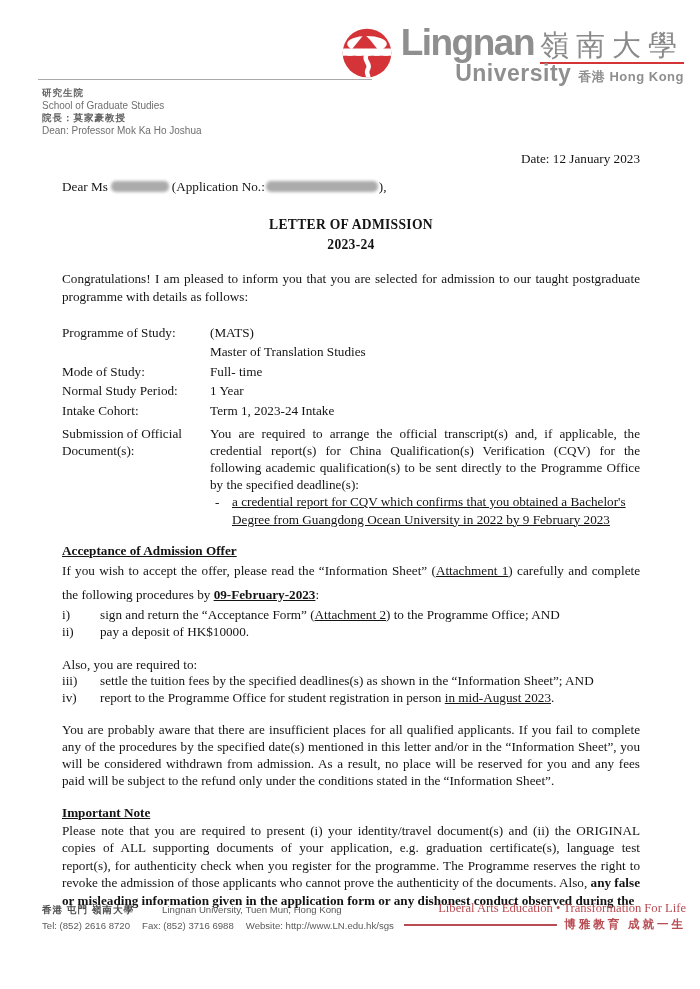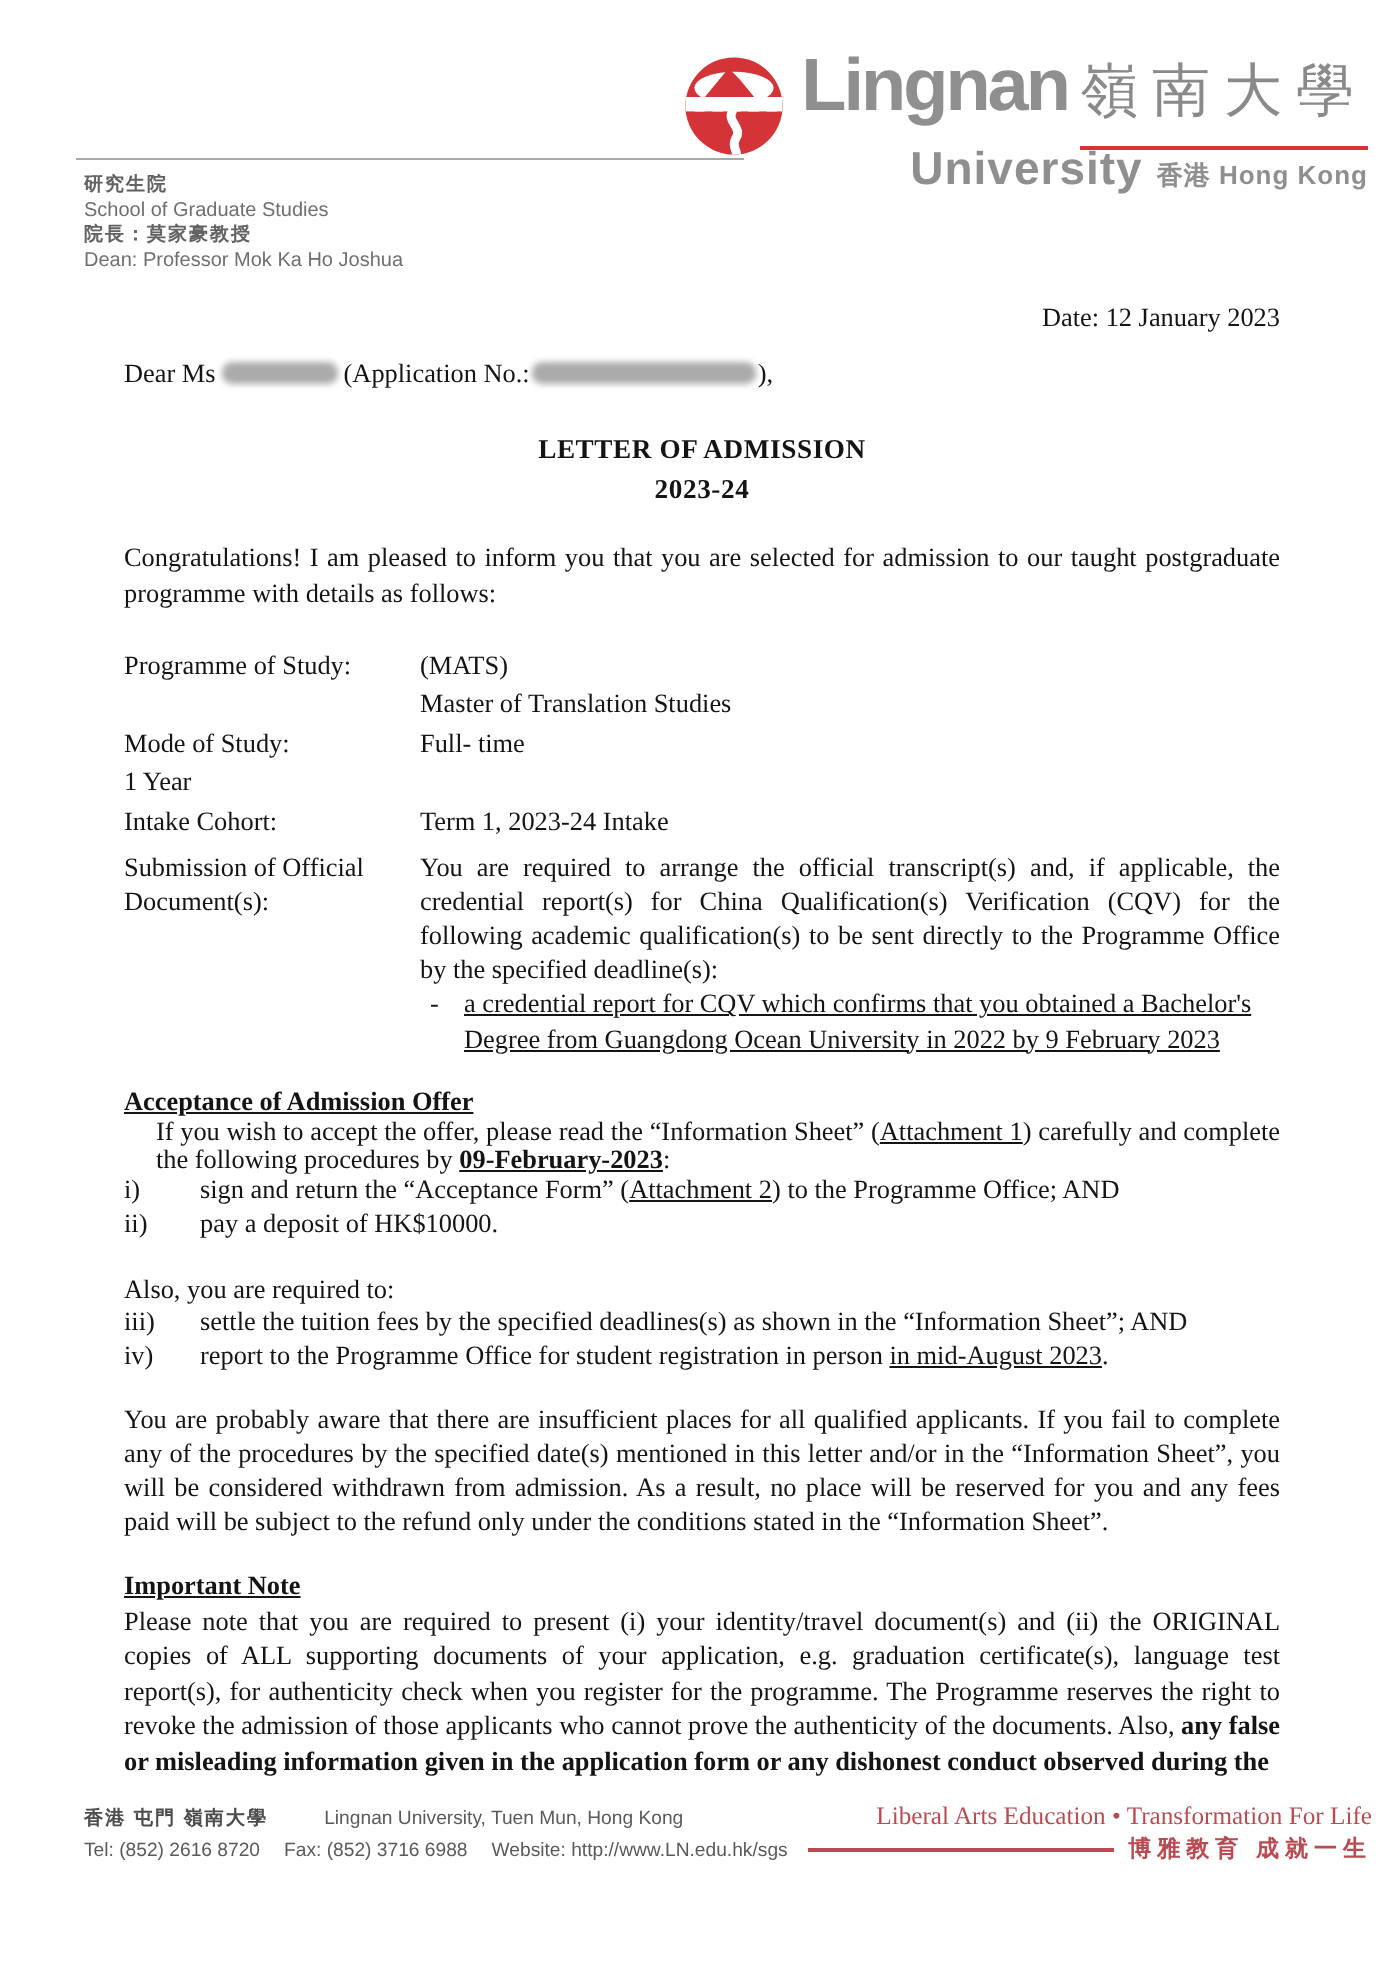--- a/index.html
+++ b/index.html
@@ -10,21 +10,21 @@
     font-family:"Liberation Serif", serif; color:#141414;
   }
 
   
   .logo-block { position:absolute; top:24px; right:16px; display:flex; align-items:flex-start; }
   .logo-mark { width:54px; height:54px; margin-right:7px; margin-top:2px; }
   .logo-text { font-family:"Liberation Sans", sans-serif; color:#8f8f8f; }
   .logo-row1 { display:flex; align-items:baseline; }
   .brand-latin { font-size:37px; font-weight:bold; letter-spacing:-1.5px; line-height:38px; }
   .brand-cjk  { font-size:29px; letter-spacing:7px; margin-left:6px; color:#8a8a8a;
-                border-bottom:2px solid #d43438; padding-bottom:11px; line-height:32px; }
+                border-bottom:2px solid #d43438; padding-bottom:1px; line-height:32px; }
   .logo-row2 { display:flex; align-items:baseline; justify-content:flex-end; margin-top:-4px; }
   .sub-latin { font-size:23px; font-weight:bold; letter-spacing:0.5px; }
   .sub-tagline { font-size:13px; font-weight:bold; margin-left:7px; letter-spacing:0.5px; }
   .header-rule { position:absolute; top:79px; left:38px; width:334px; border-top:1.5px solid #a9a9a9; }
 
   .school-block { position:absolute; top:87px; left:42px;
     font-family:"Liberation Sans", sans-serif; color:#6f6f6f; font-size:10px; line-height:12.5px; }
   .school-block .cjk { font-size:9.5px; font-weight:bold; color:#636363; letter-spacing:1px; }
 
   
@@ -46,21 +46,21 @@
   .drow { display:grid; grid-template-columns:148px 1fr; line-height:19.6px; }
   .drow .label { padding-right:8px; }
   .drow.submission { margin-top:4px; }
   .drow.submission .label { line-height:17.4px; }
   .sub-text { text-align:justify; line-height:17.2px; }
   .sub-bullet { display:grid; grid-template-columns:17px 1fr; padding-left:5px; line-height:17.2px; }
   .u { text-decoration:underline; }
   .bu { text-decoration:underline; font-weight:bold; }
 
   .sec-heading { margin-top:14px; font-weight:bold; text-decoration:underline; }
-  .acc-intro { text-align:justify; line-height:14px;margin-left:16px; }
+  .acc-intro { text-align:justify; line-height:24px; }
   .list-item { display:grid; grid-template-columns:38px 1fr; line-height:16.8px; }
   .also { margin-top:15px; }
   .warning { margin-top:15px; text-align:justify; line-height:17px; }
   .imp-heading { margin-top:15px; }
   .imp-text { text-align:justify; line-height:17.6px; }
   .imp-text .bold-tail { font-weight:bold; }
 
   
   .footer-left { position:absolute; left:42px; top:902px;
     font-family:"Liberation Sans", sans-serif; font-size:9.6px; color:#5a5a5a; line-height:15.5px; }
@@ -135,20 +135,21 @@
         <div>
           <div>(MATS)</div>
           <div>Master of Translation Studies</div>
         </div>
       </div>
       <div class="drow">
         <div class="label">Mode of Study:</div>
         <div>Full- time</div>
       </div>
       <div class="drow">
+        <div class="label">Normal Study Period:</div>
         <div>1 Year</div>
       </div>
       <div class="drow">
         <div class="label">Intake Cohort:</div>
         <div>Term 1, 2023-24 Intake</div>
       </div>
       <div class="drow submission">
         <div class="label">
           <div>Submission of Official</div>
           <div>Document(s):</div>

